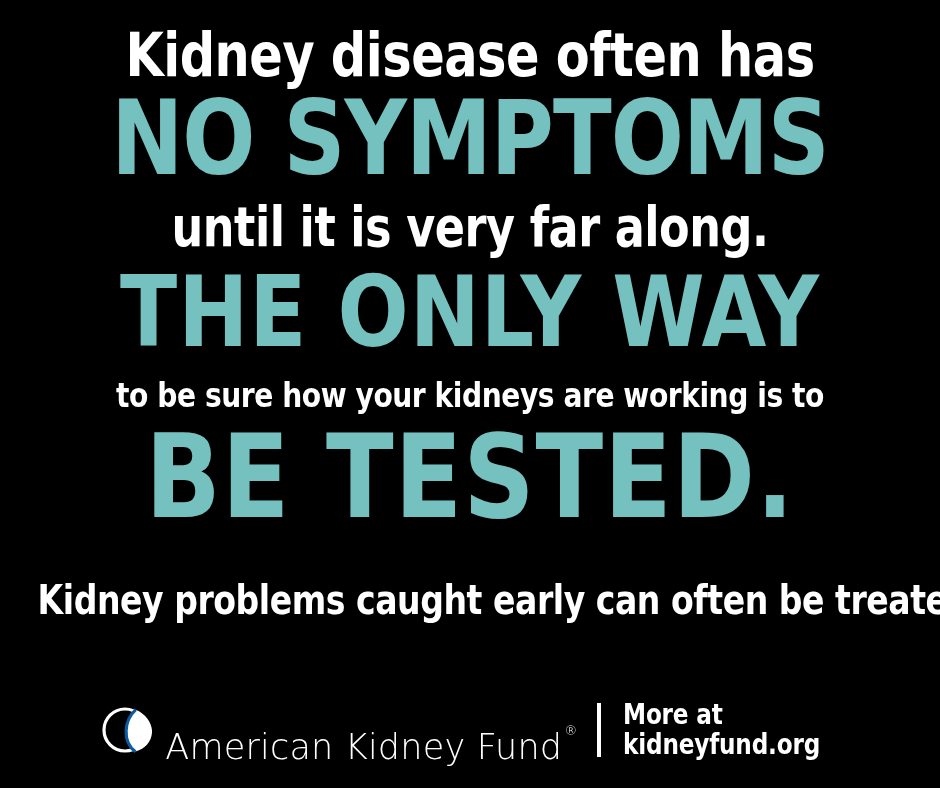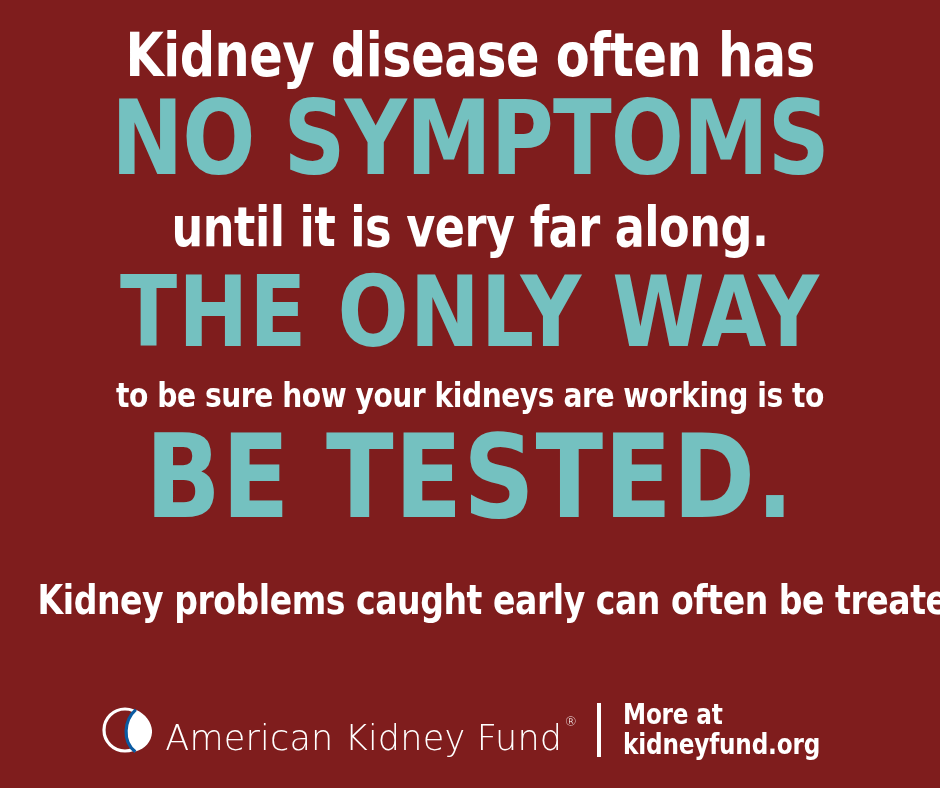--- a/index.html
+++ b/index.html
@@ -130,21 +130,21 @@
 
   #wordmark {
     color: #ffffff;
     font-family: "DejaVu Sans", "Liberation Sans", sans-serif;
     font-weight: 300;
     font-size: 35px;
     line-height: 40px;
     letter-spacing: 0.2px;
     white-space: nowrap;
     position: relative;
-    top: 5px;
+    top: 14px;
   }
 
   #reg-mark {
     color: #ffffff;
     font-family: "DejaVu Sans", "Liberation Sans", sans-serif;
     font-size: 13px;
     vertical-align: super;
     position: relative;
     top: -11px;
     left: 2px;
@@ -170,21 +170,21 @@
     transform: scaleX(0.92);
     transform-origin: left center;
   }
   #more-at span {
     display: block;
   }
 </style>
 </head>
 <body>
 
-<div id="poster" style="background: #7f1d1d;">
+<div id="poster" style="background: #000000;">
 
   <div id="message">
 
     <span class="line white l1" style="color: rgb(255, 255, 255);">Kidney disease often has</span>
 
     <span class="line teal l2" style="color: rgb(116, 193, 192);">NO SYMPTOMS</span>
 
     <span class="line white l3" style="color: rgb(255, 255, 255);">until it is very far along.</span>
 
     <span class="line teal l4" style="color: rgb(116, 193, 192);">THE ONLY WAY</span>

